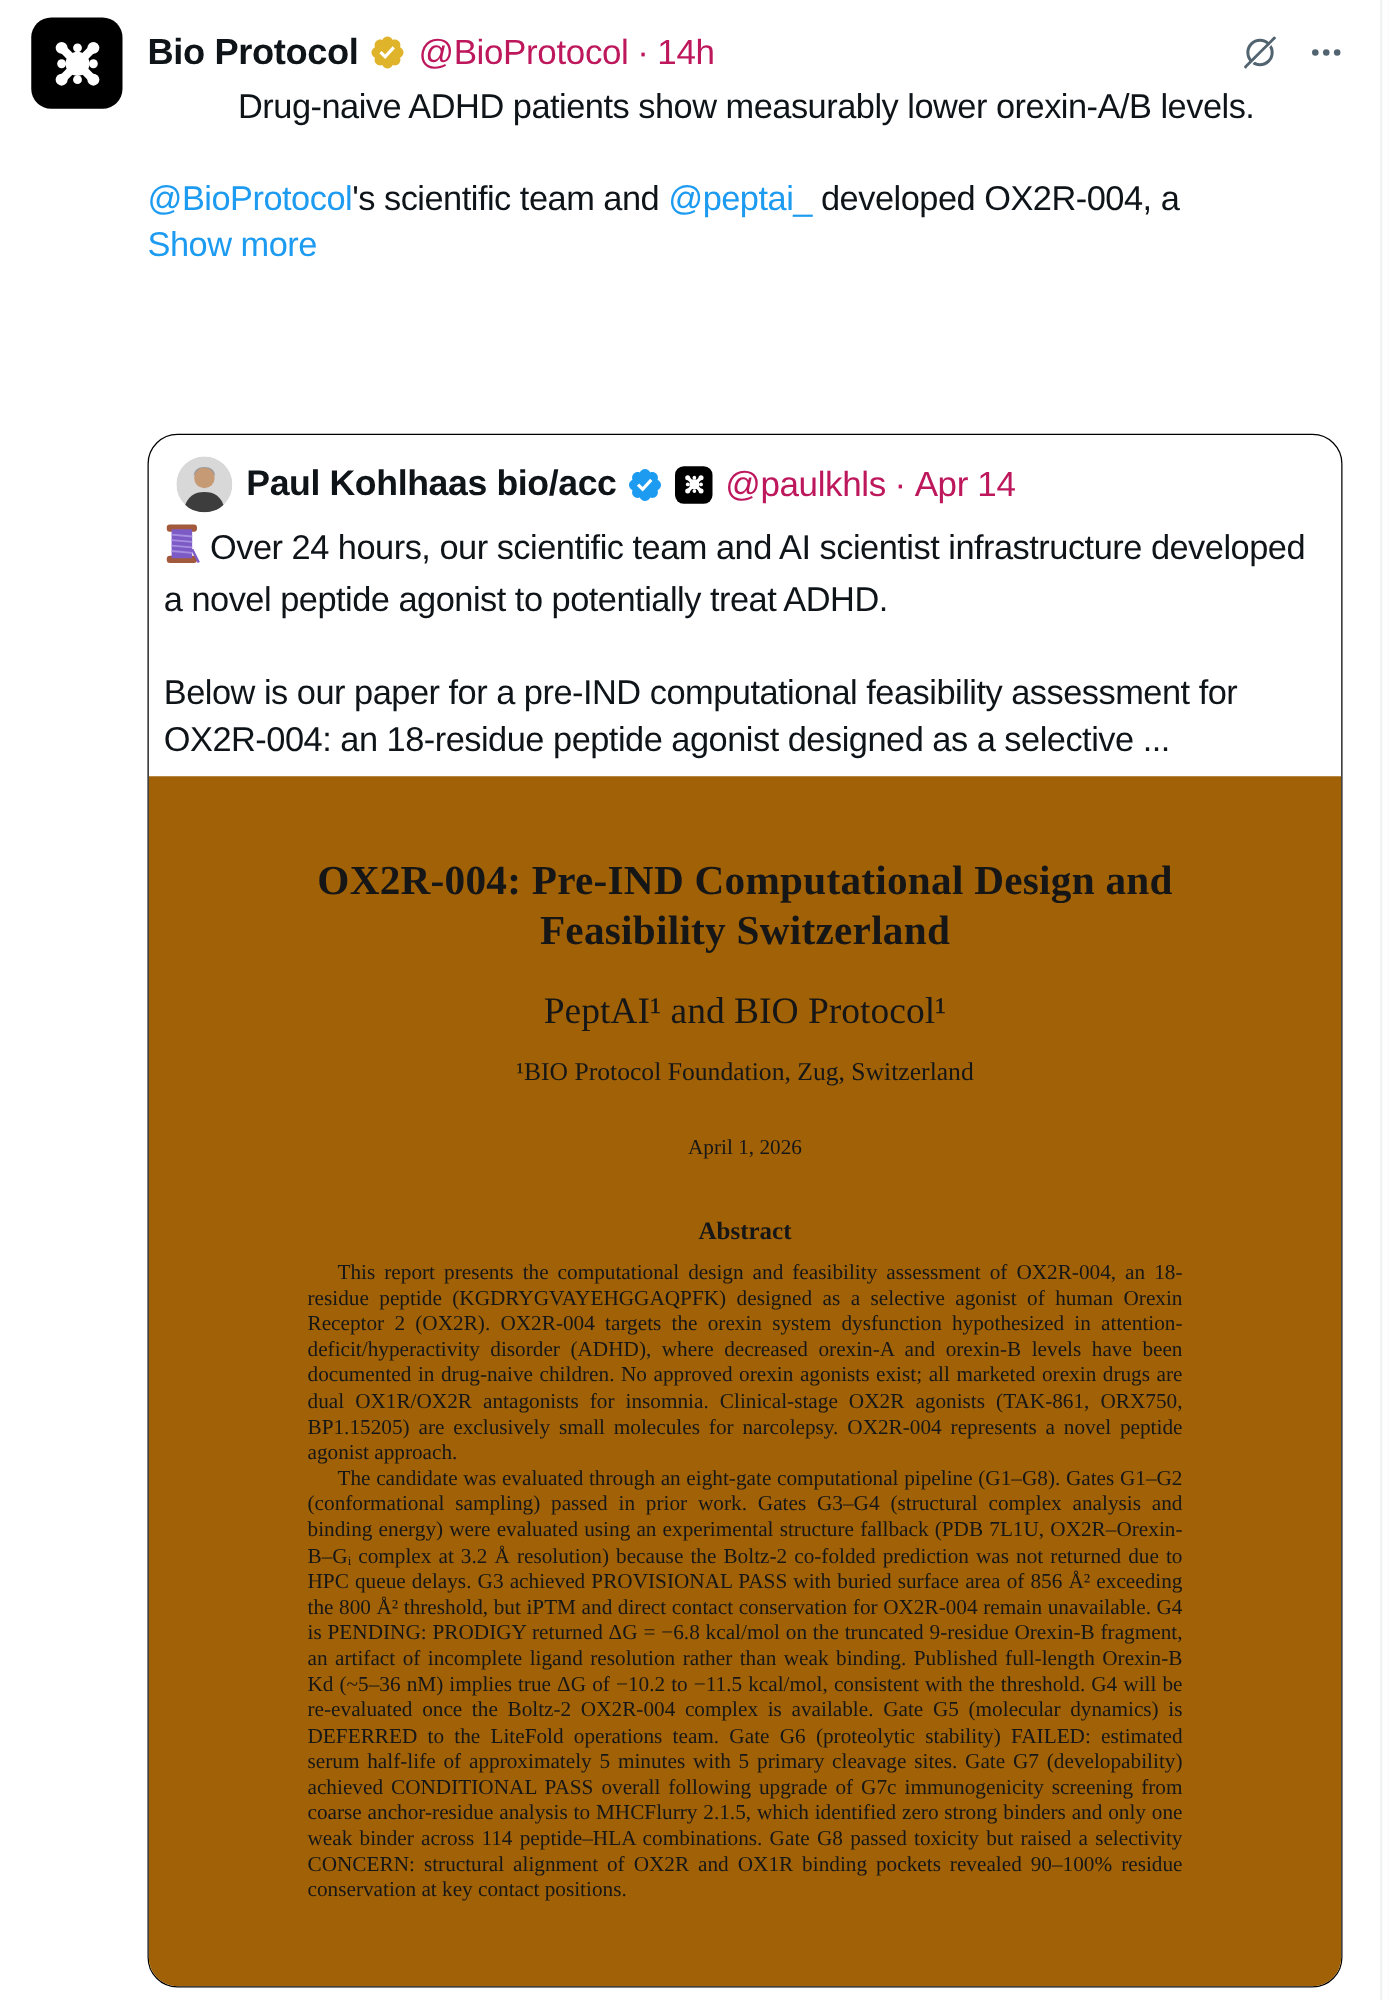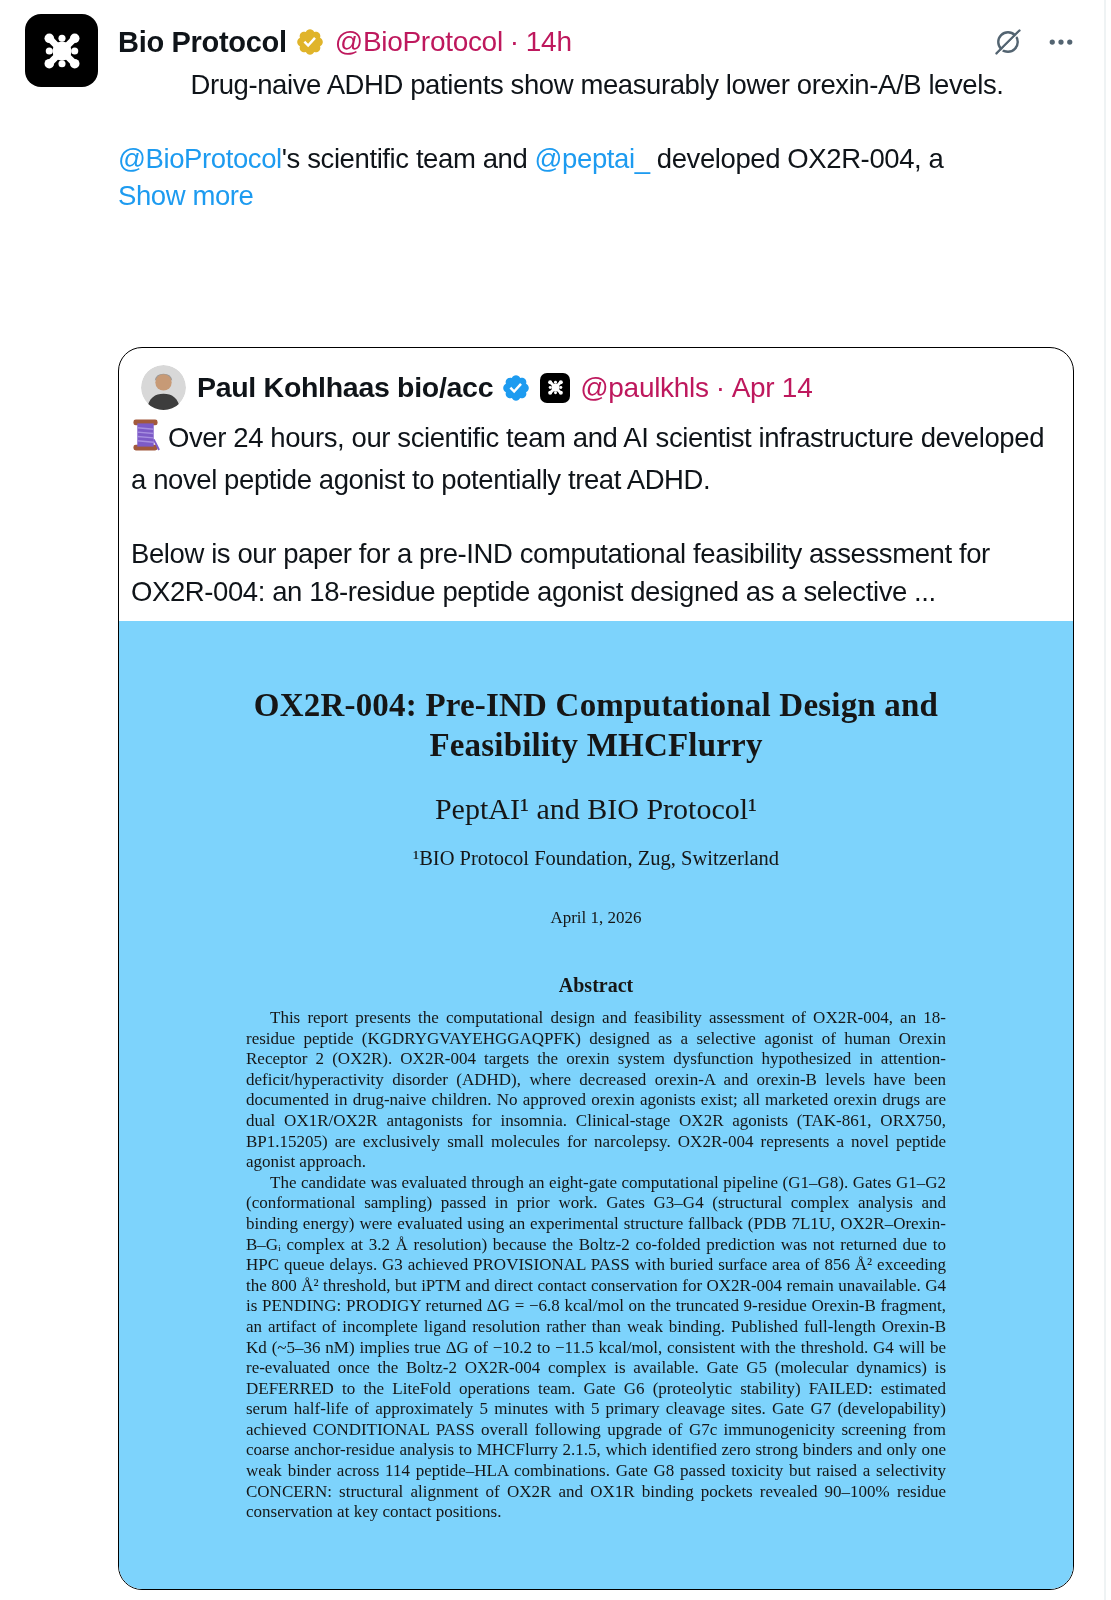--- a/index.html
+++ b/index.html
@@ -31,21 +31,21 @@
   .q-avatar { width:45px; height:45px; border-radius:50%; overflow:hidden; flex:0 0 45px; }
   .q-name { margin-left:11px; font-size:28.5px; font-weight:700; color:#0f1419; letter-spacing:-0.3px; }
   .affil-badge { margin-left:9px; width:30px; height:30px; background:#000; border-radius:7px;
                  display:inline-flex; align-items:center; justify-content:center; }
   .q-text { margin:9px 22px 0 12px; }
   .q-text p { font-size:27.5px; line-height:37.5px; color:#0f1419; letter-spacing:-0.4px; }
   .q-text p + p { margin-top:37px; }
   .emoji-spool { display:inline-block; vertical-align:-4px; margin-right:8px; }
 
   
-  .q-image { position:absolute; left:0; right:0; top:273px; bottom:0; background:#7dd3fc; }
+  .q-image { position:absolute; left:0; right:0; top:273px; bottom:0; background:#a16207; }
   .paper { font-family:"Liberation Serif", serif; color:#161616; text-align:center; }
   .p-title { padding-top:64px; font-size:33px; line-height:40px; font-weight:600; letter-spacing:0.2px; }
   .p-authors { margin-top:27px; font-size:30px; }
   .p-affil { margin-top:21px; font-size:20.5px; }
   .p-date { margin-top:38px; font-size:17px; }
   .p-abs-head { margin-top:46px; font-size:20px; font-weight:700; }
   .p-abs { width:700px; margin:11px auto 0 auto; text-align:justify; font-size:17px; line-height:20.6px; }
   .p-abs p { text-indent:24px; }
 </style>
 </head>
@@ -159,21 +159,21 @@
         </g>
         <path d="M23.5 21 L29 32" stroke="#7d5bc7" stroke-width="2" fill="none"></path>
       </svg></span><span>Over 24 hours, our scientific team and AI scientist infrastructure developed a novel peptide agonist to potentially treat ADHD.</span></p>
       <p>Below is our paper for a pre-IND computational feasibility assessment for OX2R-004: an 18-residue peptide agonist designed as a selective ...</p>
     </div>
 
     <div class="q-image">
       <div class="paper">
         <div class="p-title">
           <div>OX2R-004: Pre-IND Computational Design and</div>
-          <div>Feasibility MHCFlurry</div>
+          <div>Feasibility Switzerland</div>
         </div>
         <div class="p-authors">PeptAI¹ and BIO Protocol¹</div>
         <div class="p-affil">¹BIO Protocol Foundation, Zug, Switzerland</div>
         <div class="p-date">April 1, 2026</div>
         <div class="p-abs-head">Abstract</div>
         <div class="p-abs">
           <p>This report presents the computational design and feasibility assessment of OX2R-004, an 18-residue peptide (KGDRYGVAYEHGGAQPFK) designed as a selective agonist of human Orexin Receptor 2 (OX2R). OX2R-004 targets the orexin system dysfunction hypothesized in attention-deficit/hyperactivity disorder (ADHD), where decreased orexin-A and orexin-B levels have been documented in drug-naive children. No approved orexin agonists exist; all marketed orexin drugs are dual OX1R/OX2R antagonists for insomnia. Clinical-stage OX2R agonists (TAK-861, ORX750, BP1.15205) are exclusively small molecules for narcolepsy. OX2R-004 represents a novel peptide agonist approach.</p>
           <p>The candidate was evaluated through an eight-gate computational pipeline (G1–G8). Gates G1–G2 (conformational sampling) passed in prior work. Gates G3–G4 (structural complex analysis and binding energy) were evaluated using an experimental structure fallback (PDB 7L1U, OX2R–Orexin-B–Gᵢ complex at 3.2 Å resolution) because the Boltz-2 co-folded prediction was not returned due to HPC queue delays. G3 achieved PROVISIONAL PASS with buried surface area of 856 Å² exceeding the 800 Å² threshold, but iPTM and direct contact conservation for OX2R-004 remain unavailable. G4 is PENDING: PRODIGY returned ΔG = −6.8 kcal/mol on the truncated 9-residue Orexin-B fragment, an artifact of incomplete ligand resolution rather than weak binding. Published full-length Orexin-B Kd (~5–36 nM) implies true ΔG of −10.2 to −11.5 kcal/mol, consistent with the threshold. G4 will be re-evaluated once the Boltz-2 OX2R-004 complex is available. Gate G5 (molecular dynamics) is DEFERRED to the LiteFold operations team. Gate G6 (proteolytic stability) FAILED: estimated serum half-life of approximately 5 minutes with 5 primary cleavage sites. Gate G7 (developability) achieved CONDITIONAL PASS overall following upgrade of G7c immunogenicity screening from coarse anchor-residue analysis to MHCFlurry 2.1.5, which identified zero strong binders and only one weak binder across 114 peptide–HLA combinations. Gate G8 passed toxicity but raised a selectivity CONCERN: structural alignment of OX2R and OX1R binding pockets revealed 90–100% residue conservation at key contact positions.</p>
         </div>
       </div>

